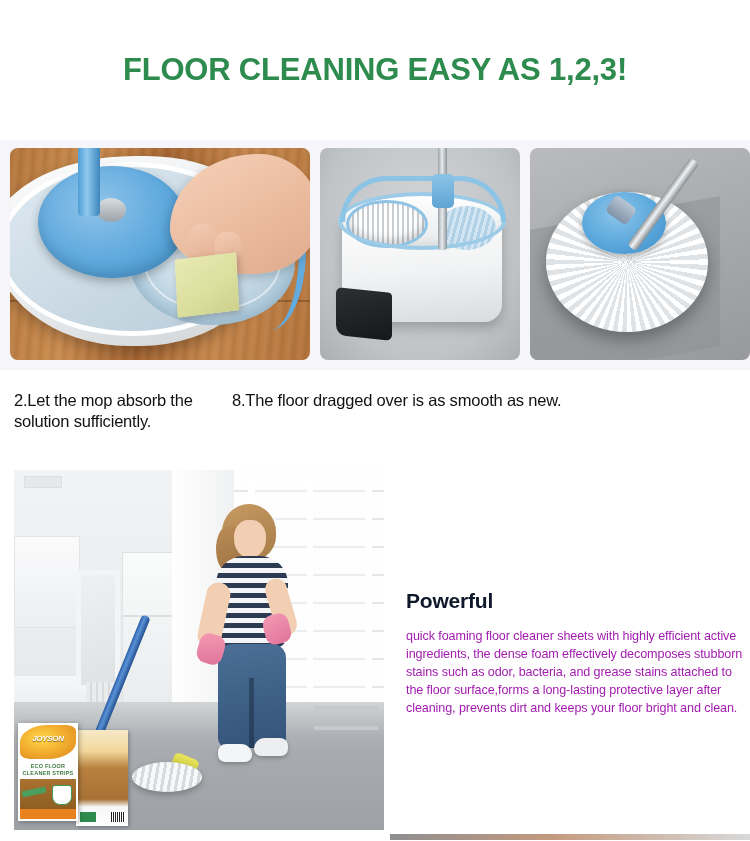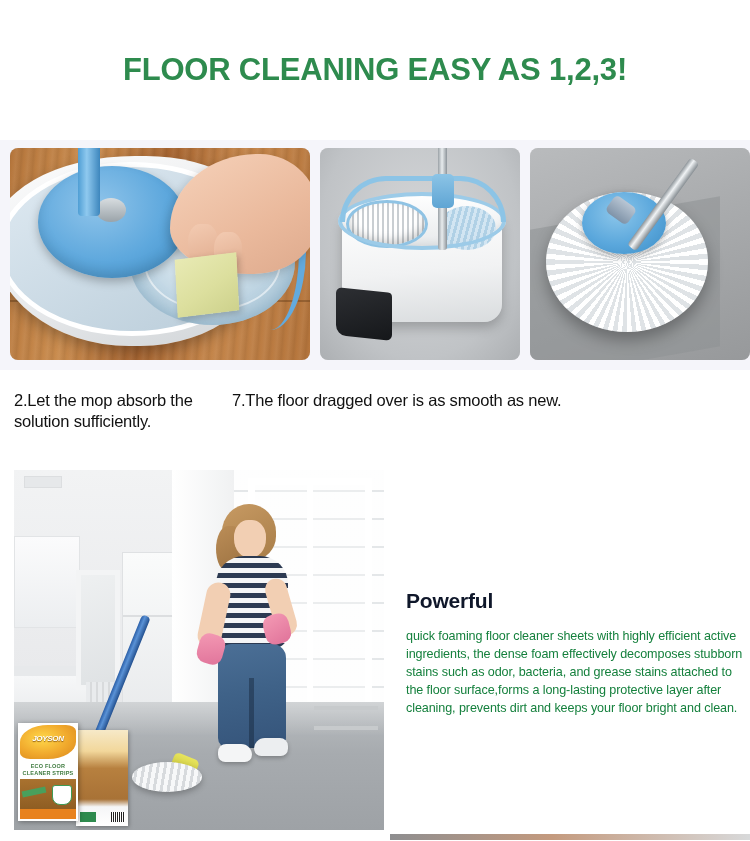--- a/index.html
+++ b/index.html
@@ -485,21 +485,21 @@
   }
 
   
   .feature-text { flex: 1; padding: 118px 6px 0 22px; }
   .feature-head {
     font-size: 21px; font-weight: bold; color: #0f172a;
     line-height: 1.25; letter-spacing: -0.2px;
   }
   .feature-body {
     margin-top: 14px;
-    font-size: 12.6px; line-height: 1.42; color: #15803d;
+    font-size: 12.6px; line-height: 1.42; color: #a21caf;
     letter-spacing: -0.1px;
   }
   .next-sliver {
     position: absolute; left: 390px; right: 0; bottom: 0; height: 6px;
     background: linear-gradient(90deg,#8e8e90,#c49a7e 45%,#d8d9da);
   }
 </style>
 </head>
 <body>
 
@@ -550,21 +550,21 @@
       <div class="mop-disc"></div>
       <div class="mop-collar"></div>
       <div class="mop-pole"></div>
     </div>
 
   </div>
 </div>
 
 <div class="captions">
   <div class="caption cap-2">2.Let the mop absorb the solution sufficiently.</div>
-  <div class="caption cap-3">7.The floor dragged over is as smooth as new.</div>
+  <div class="caption cap-3">8.The floor dragged over is as smooth as new.</div>
 </div>
 
 <div class="feature">
 
   <div class="photo">
     <div class="room-wall"></div>
     <div class="window-wall"></div>
     <div class="window-frame"></div>
     <div class="ceiling-light"></div>
     <div class="cabinets"></div>

